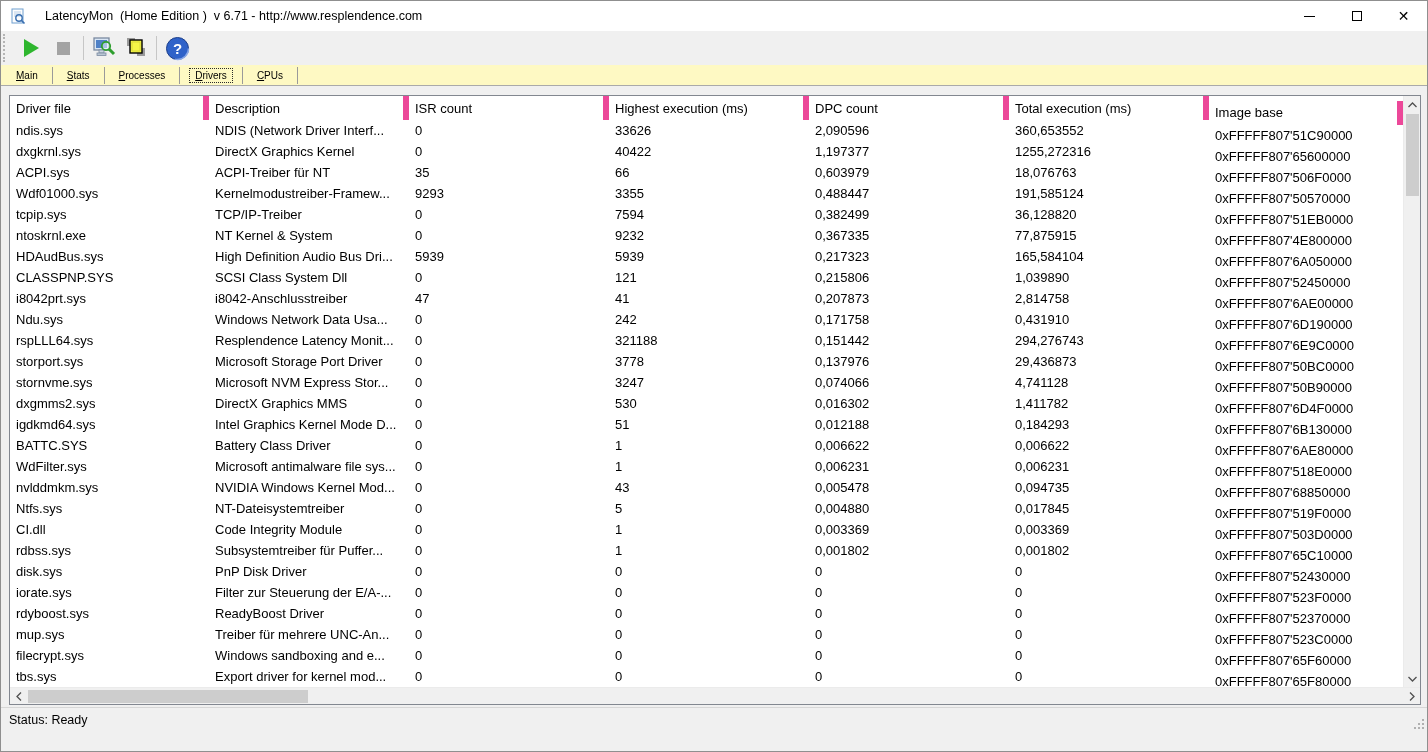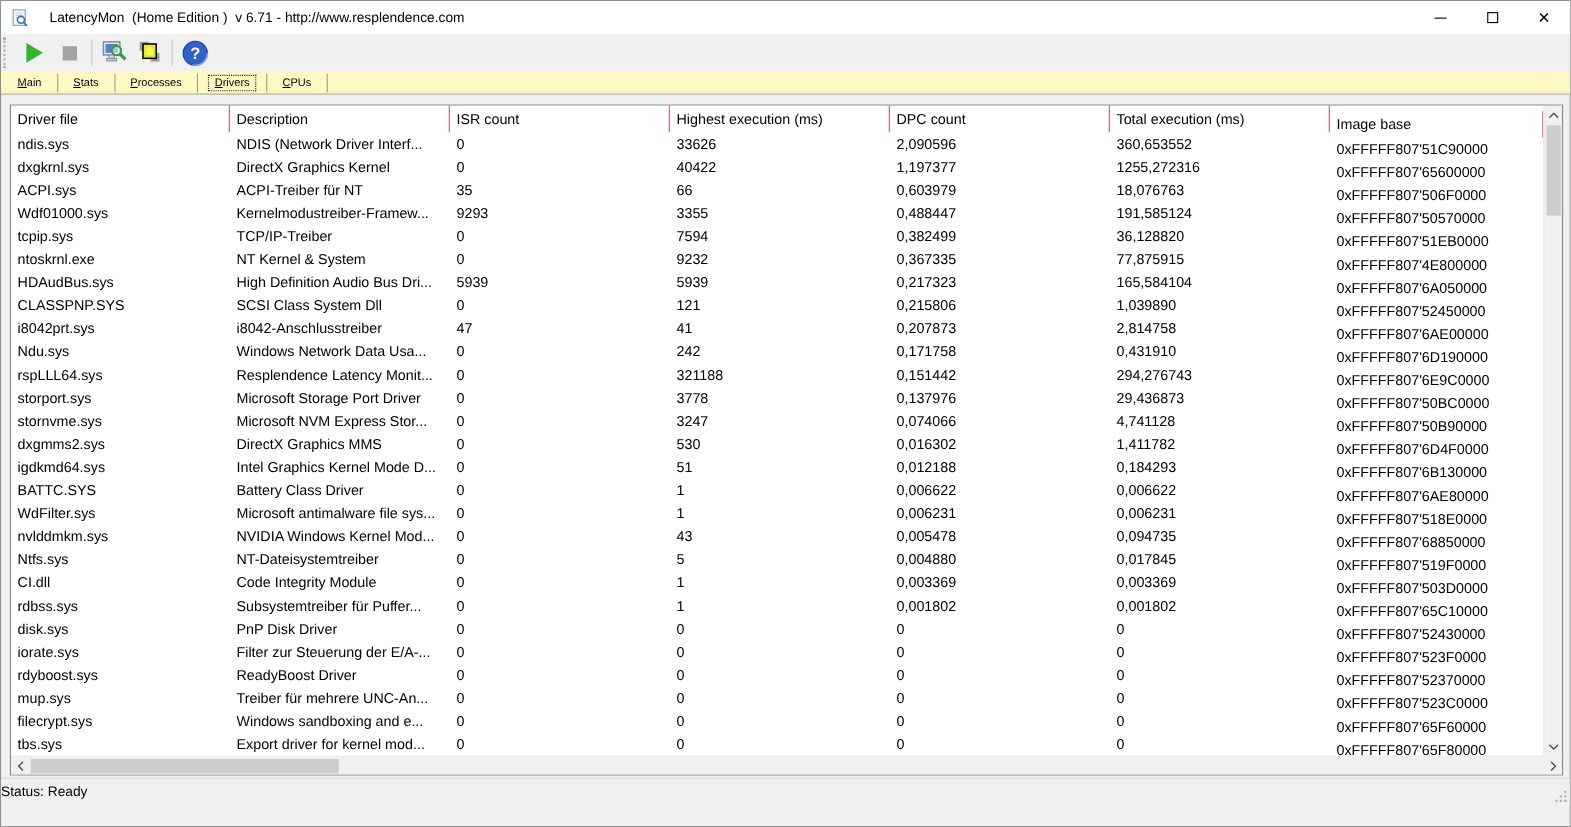--- a/index.html
+++ b/index.html
@@ -71,21 +71,21 @@
     position: relative; flex-shrink: 0;
   }
   .lv-main { display: flex; flex: 1; overflow: hidden; }
   .lv-content { flex: 1; display: flex; flex-direction: column; overflow: hidden; }
   .lv-header {
     height: 24px; display: flex; align-items: center;
     background: #ffffff; flex-shrink: 0; font-size: 13px;
   }
   .hcell {
     height: 100%; display: flex; align-items: center;
-    padding-left: 6px; border-right: 1px solid #ec4899;
+    padding-left: 6px; border-right: 6px solid #ec4899;
     overflow: hidden; white-space: nowrap;
   }
   .lv-body { flex: 1; overflow: hidden; font-size: 13px; }
   .lv-row { height: 21px; display: flex; align-items: center; white-space: nowrap; }
   .cell { padding-left: 6px; overflow: hidden; white-space: nowrap; height: 100%; display: flex; align-items: center; }
   .c0 { width: 199px; } .c1 { width: 200px; } .c2 { width: 200px; }
   .c3 { width: 200px; } .c4 { width: 200px; } .c5 { width: 200px; }
   .c6 { flex: 1; margin-top: 9px; }
   
   .vscroll {
@@ -100,21 +100,21 @@
     height: 17px; background: #f0f0f0; border-top: 1px solid #ebebeb;
     display: flex; align-items: center; flex-shrink: 0;
   }
   .hthumb { width: 280px; height: 13px; background: #cdcdcd; margin-left: 1px; }
   .htrack-fill { flex: 1; }
   
   .statusbar {
     margin-top: 2px; height: 25px; background: #f0f0f0;
     border-top: 1px solid #d7d7d7;
     display: flex; align-items: center; flex-shrink: 0;
-    font-size: 12.5px; 
+    font-size: 12.5px; padding-left: 8px;
     position: relative;
   }
   .resize-grip { position: absolute; right: 2px; bottom: 2px; }
 </style>
 </head>
 <body>
 
 <div class="window">
 
   <div class="titlebar">

